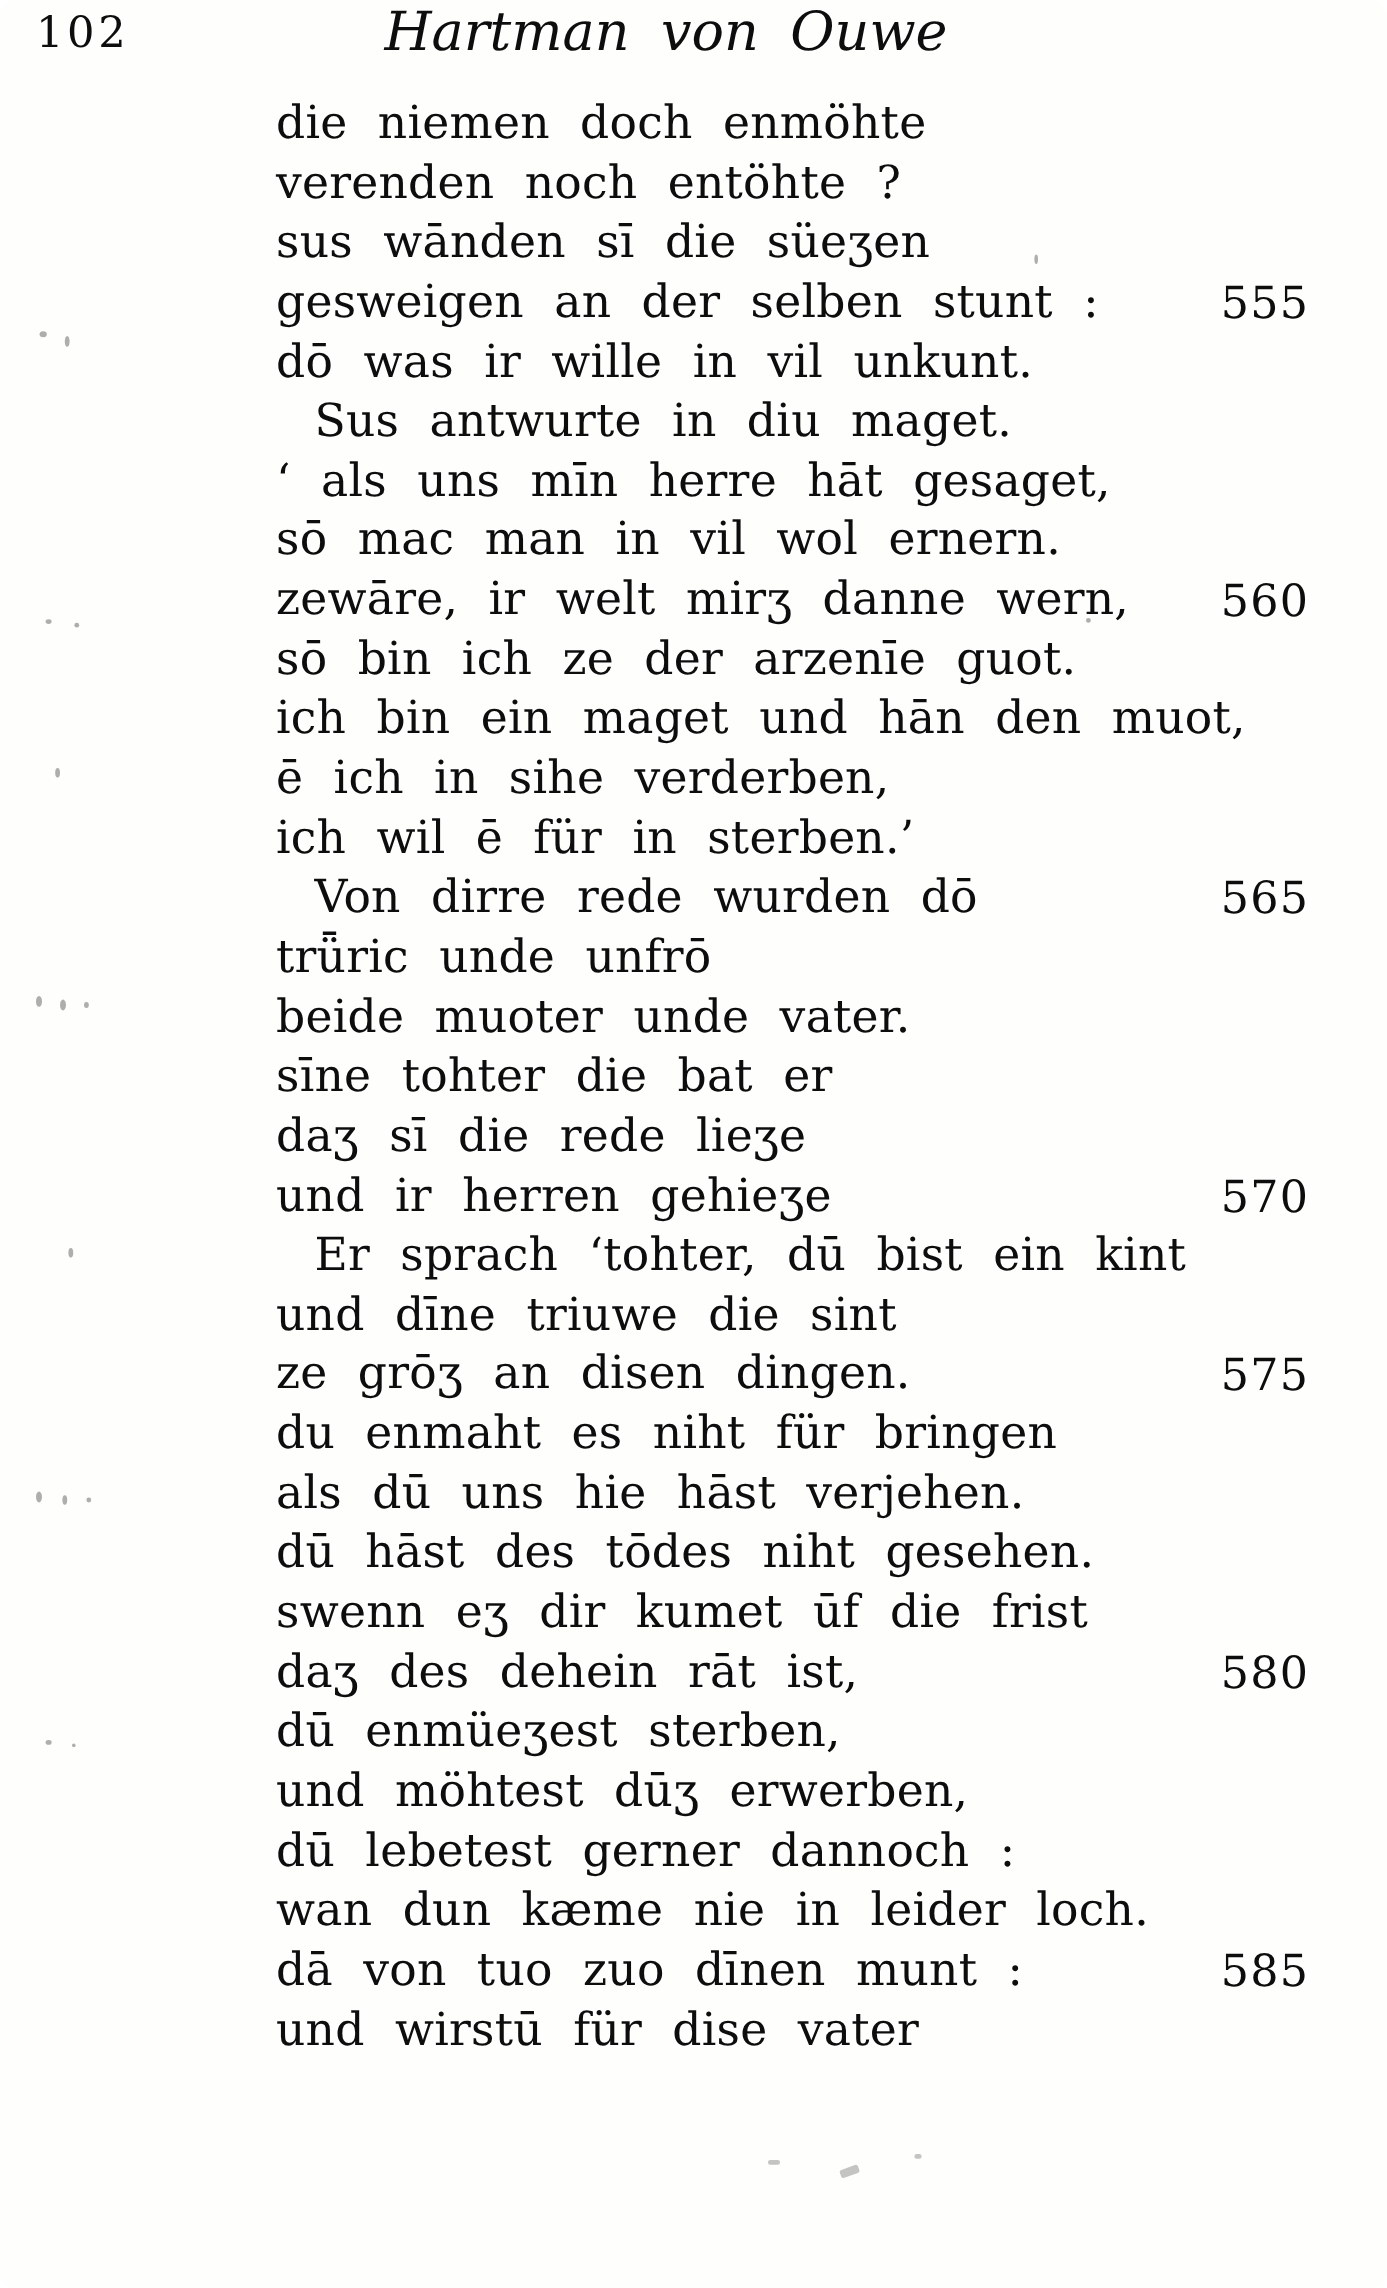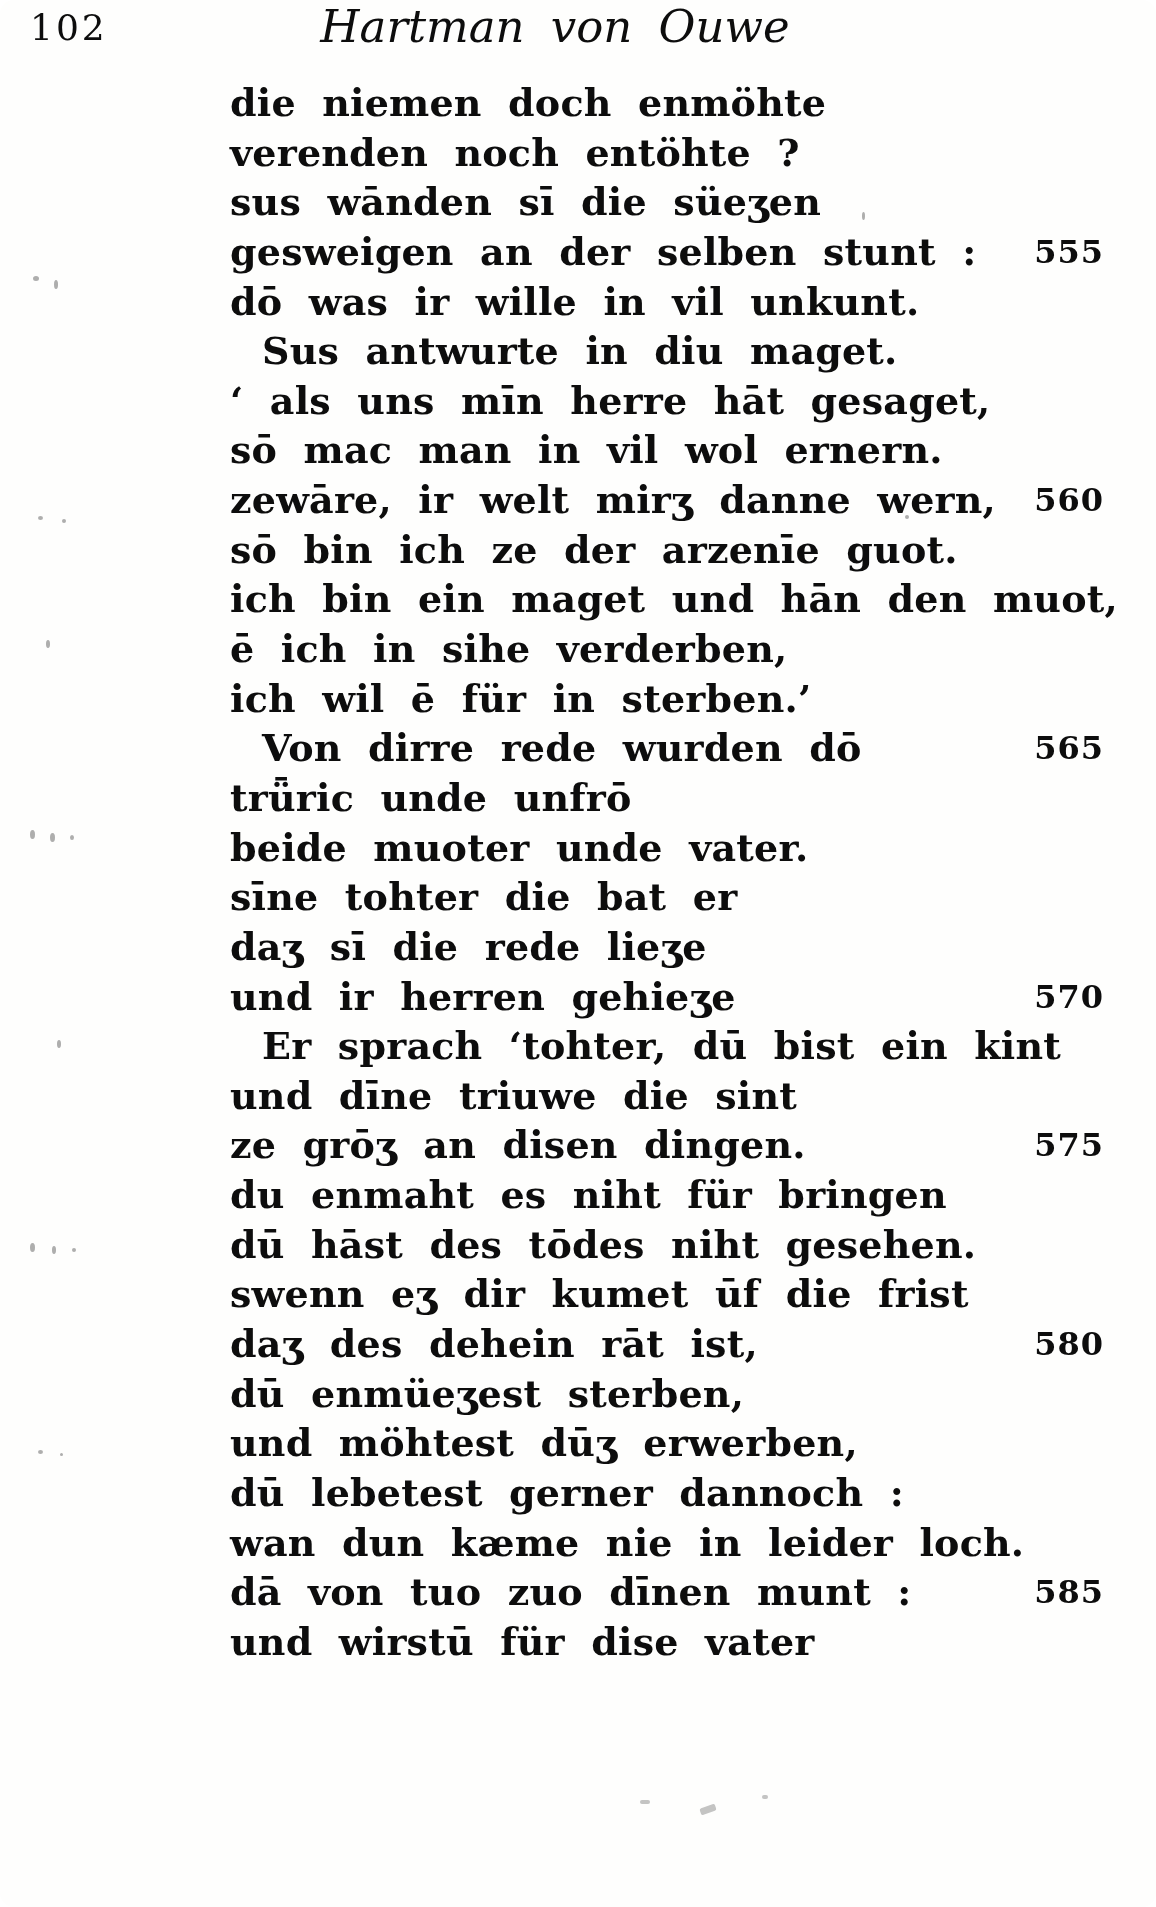--- a/index.html
+++ b/index.html
@@ -34,40 +34,39 @@
     font-style: italic;
     font-size: 45px;
     line-height: 1.1;
     word-spacing: 12px;
   }
   .poem {
     position: absolute;
     top: 78px;
     left: 0;
     width: 100%;
-    font-weight: bold;
   }
   .line {
     position: relative;
     height: 49.65px;
     line-height: 49.65px;
     padding-left: 230px;
     font-size: 38px;
     word-spacing: 13px;
     letter-spacing: 0.2px;
     white-space: nowrap;
   }
   .line.indent {
     padding-left: 262px;
   }
   .line-num {
     position: absolute;
-    right: 52px;
+    right: 65px;
     top: 1px;
-    font-size: 32px;
+    font-size: 37px;
     line-height: 49.65px;
     letter-spacing: 1px;
   }
   
   .speck {
     position: absolute;
     background: #6b6b6b;
     opacity: 0.55;
     border-radius: 50%;
   }
@@ -198,20 +197,24 @@
   <div class="line">
     <span class="line-text">ze grōʒ an disen dingen.</span>
     <span class="line-num">575</span>
   </div>
 
   <div class="line">
     <span class="line-text">du enmaht es niht für bringen</span>
     
   </div>
 
+  <div class="line">
+    <span class="line-text">als dū uns hie hāst verjehen.</span>
+    
+  </div>
 
   <div class="line">
     <span class="line-text">dū hāst des tōdes niht gesehen.</span>
     
   </div>
 
   <div class="line">
     <span class="line-text">swenn eʒ dir kumet ūf die frist</span>
     
   </div>

